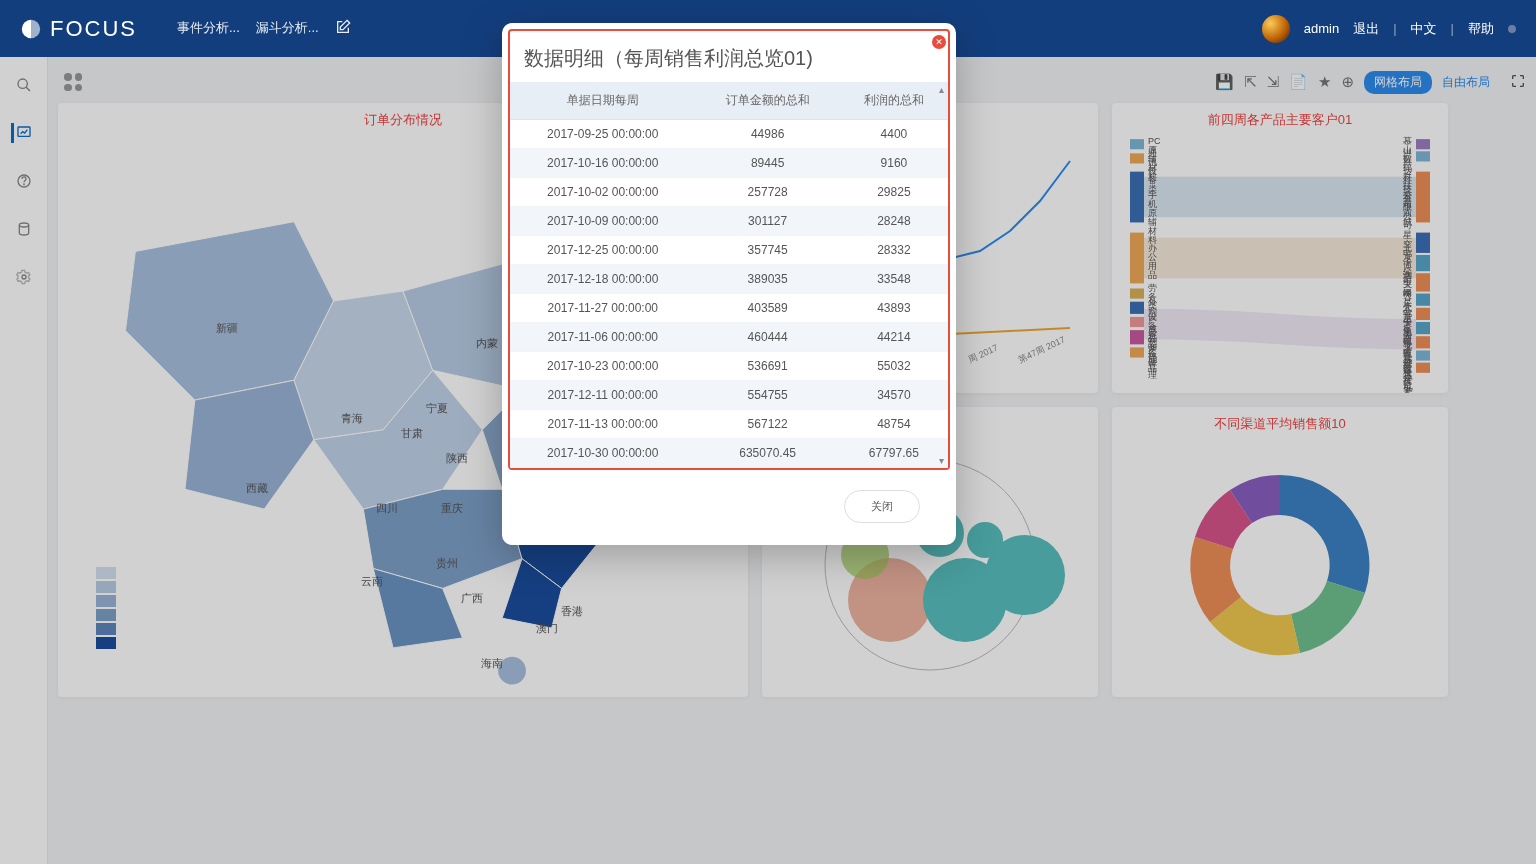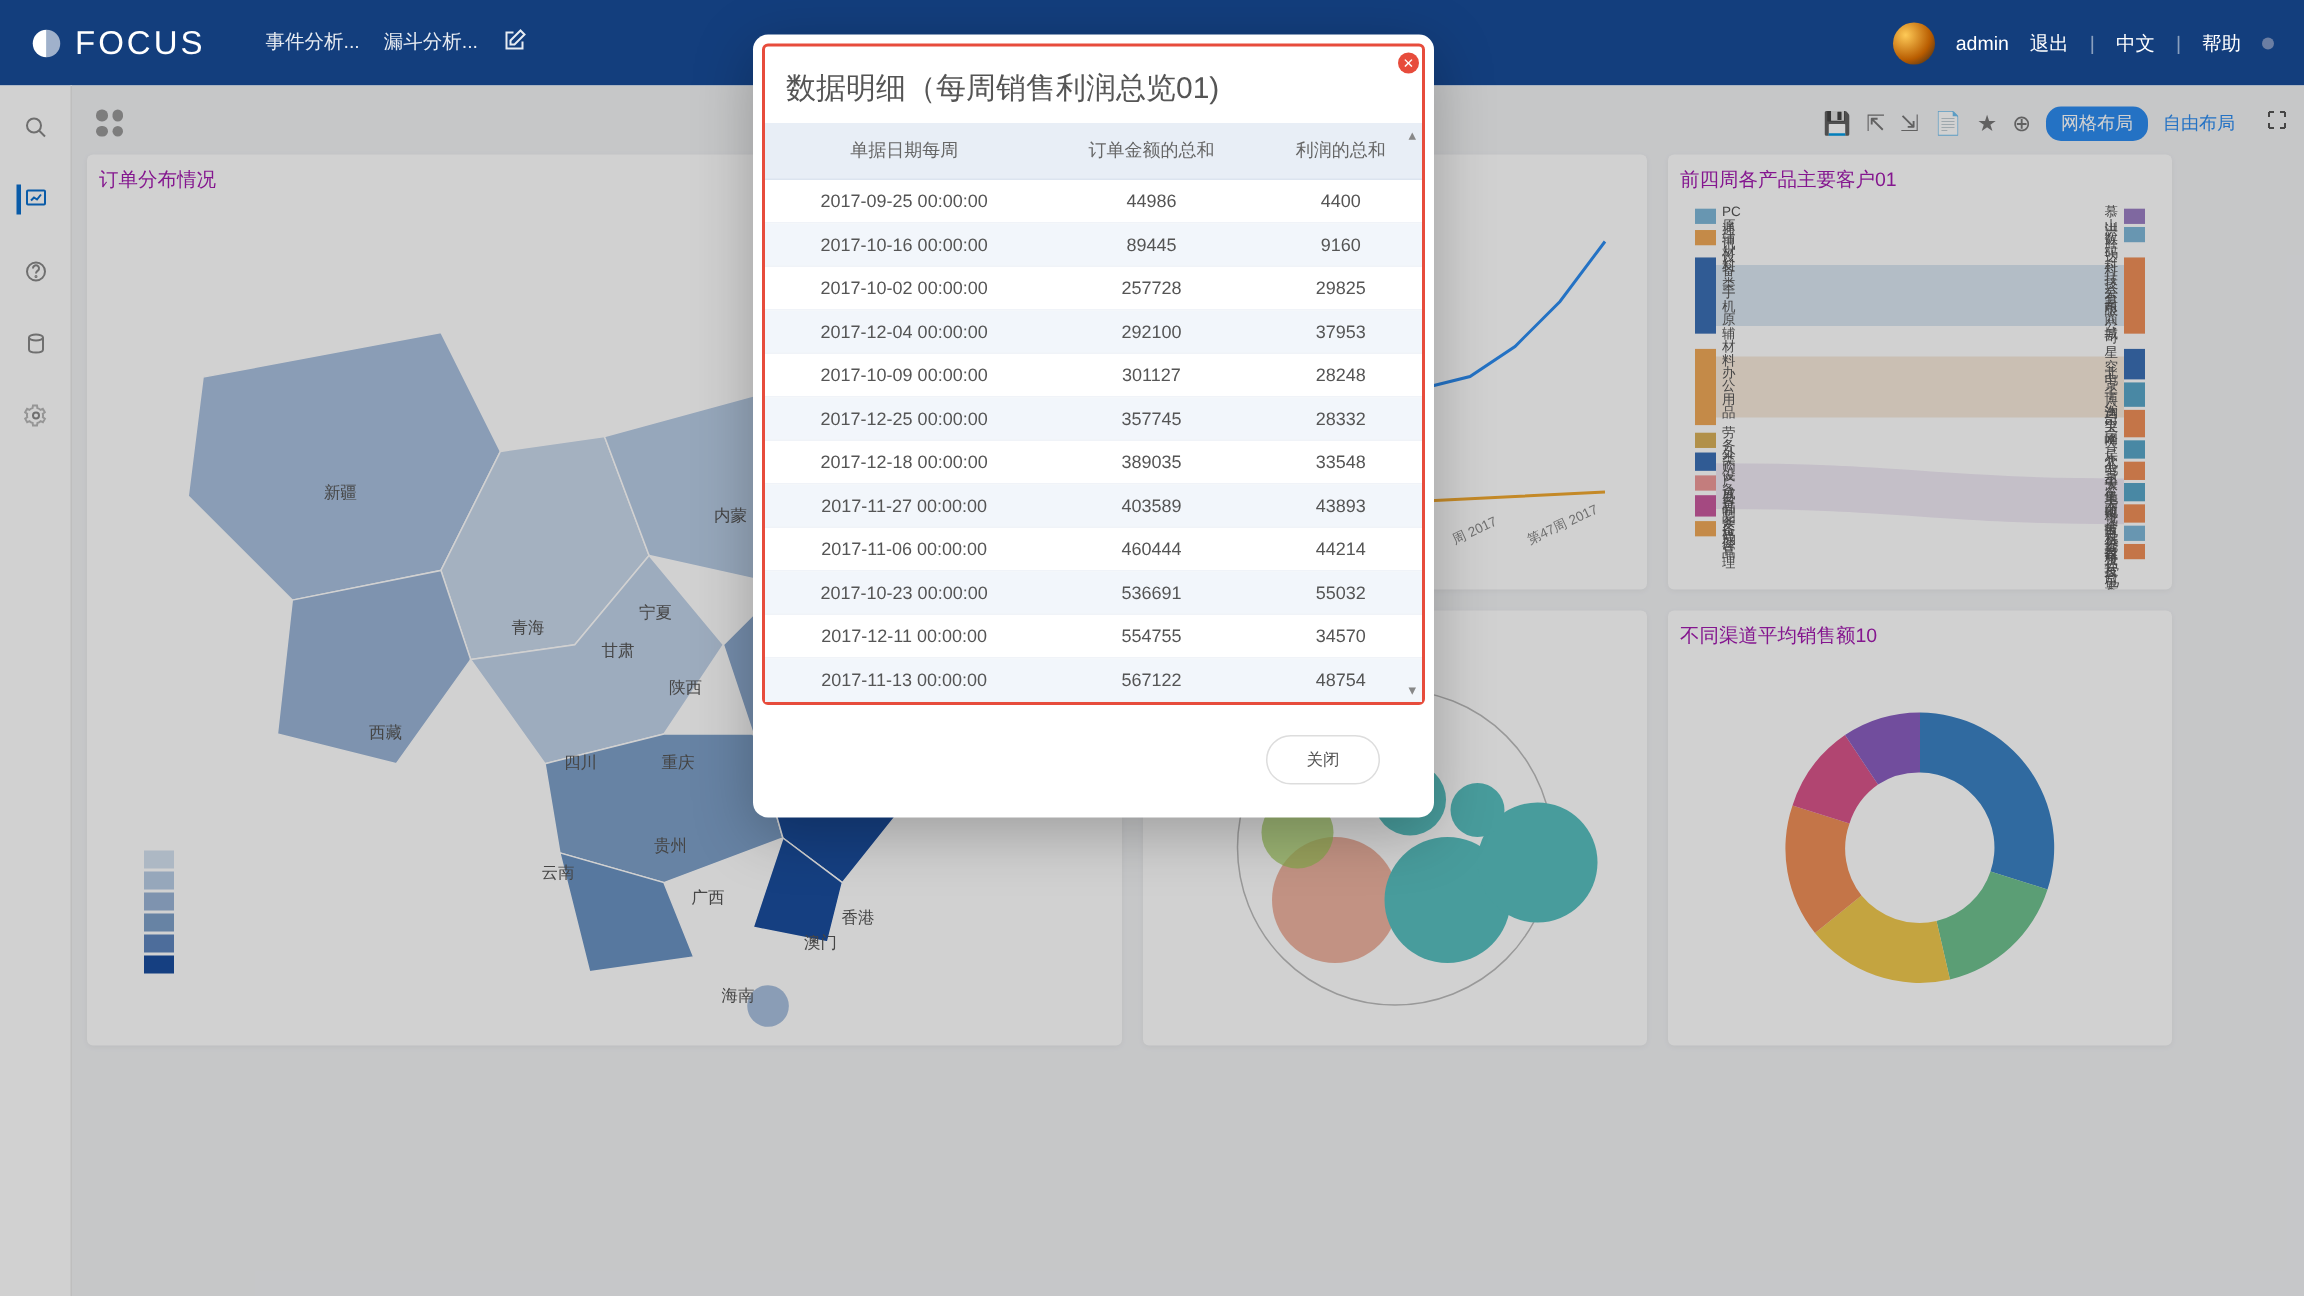--- a/index.html
+++ b/index.html
@@ -23,21 +23,21 @@
 .toolright{margin-left:auto;display:flex;align-items:center;gap:10px;color:#777;font-size:15px}
 .toolright .ticon{cursor:pointer}
 .layoutbtns{display:flex;align-items:center;gap:0}
 .pill{padding:3px 10px;border-radius:10px;font-size:12px;cursor:pointer}
 .pill.active{background:#2d8cf0;color:#fff}
 .pill.inactive{color:#2d8cf0}
 .expandicon{color:#555;cursor:pointer}
 .grid{display:grid;grid-template-columns:690px 336px 336px;grid-template-rows:290px 290px;gap:14px;margin-top:6px}
 .card{background:#fff;border-radius:4px;box-shadow:0 1px 4px rgba(0,0,0,.05);padding:8px;position:relative;overflow:hidden}
 .card.tall{grid-row:span 2}
-.card-title{font-size:13px;color:#a21caf;height:20px}
+.card-title{text-align:center;font-size:13px;color:#ef4444;height:20px}
 .mapbody{position:relative;width:100%;height:calc(100% - 20px)}
 .legend{position:absolute;left:30px;bottom:40px;display:flex;flex-direction:column;gap:2px}
 .legend div{width:20px;height:12px}
 .linechart svg{width:100%;height:100%}
 .bubblechart svg{width:100%;height:100%}
 .donut svg{width:100%;height:100%}
 .sankey{font-size:9px;color:#555;height:calc(100% - 20px);position:relative}
 .overlay{position:absolute;inset:57px 0 0 0;background:rgba(0,0,0,.18)}
 .modal{position:absolute;top:23px;left:502px;width:454px;background:#fff;border-radius:10px;box-shadow:0 10px 40px rgba(0,0,0,.25);padding-bottom:16px}
 .modal-inner{margin:6px;border:2px solid #e74c3c;border-radius:4px}
@@ -319,25 +319,20 @@
               <td>2017-10-16 00:00:00</td>
               <td>89445</td>
               <td>9160</td>
             </tr>
             <tr>
               <td>2017-10-02 00:00:00</td>
               <td>257728</td>
               <td>29825</td>
             </tr>
             <tr>
-              <td>2017-12-04 00:00:00</td>
-              <td>292100</td>
-              <td>37953</td>
-            </tr>
-            <tr>
               <td>2017-10-09 00:00:00</td>
               <td>301127</td>
               <td>28248</td>
             </tr>
             <tr>
               <td>2017-12-25 00:00:00</td>
               <td>357745</td>
               <td>28332</td>
             </tr>
             <tr>
@@ -362,20 +357,25 @@
             </tr>
             <tr>
               <td>2017-12-11 00:00:00</td>
               <td>554755</td>
               <td>34570</td>
             </tr>
             <tr>
               <td>2017-11-13 00:00:00</td>
               <td>567122</td>
               <td>48754</td>
+            </tr>
+            <tr>
+              <td>2017-10-30 00:00:00</td>
+              <td>635070.45</td>
+              <td>67797.65</td>
             </tr>
           </tbody>
       </table>
       <div class="scrolltrack">
         <span class="scrollarrow" style="top:2px">▴</span>
         <span class="scrollarrow" style="bottom:2px">▾</span>
       </div>
     </div>
   </div>
   <div class="modal-footer">

